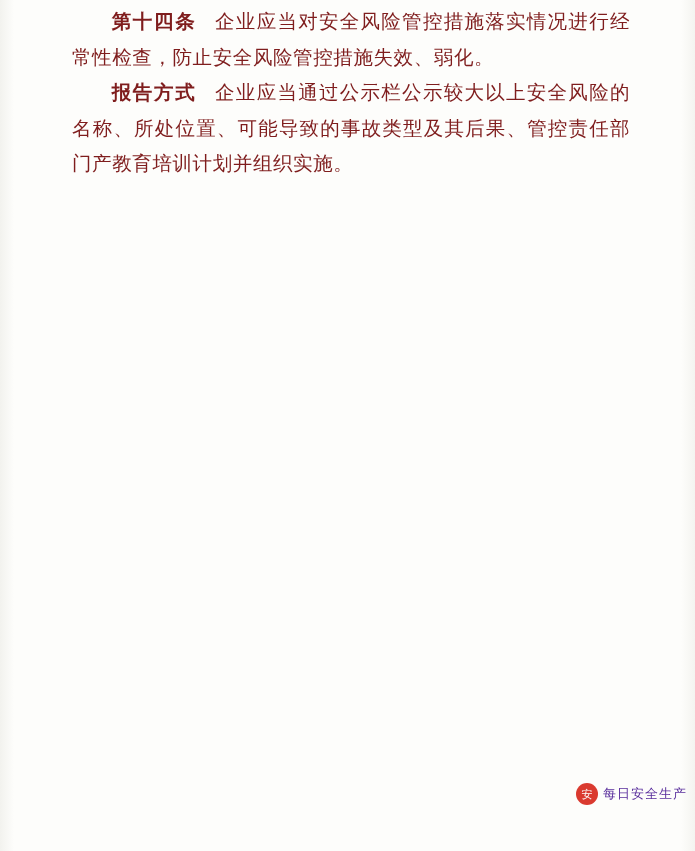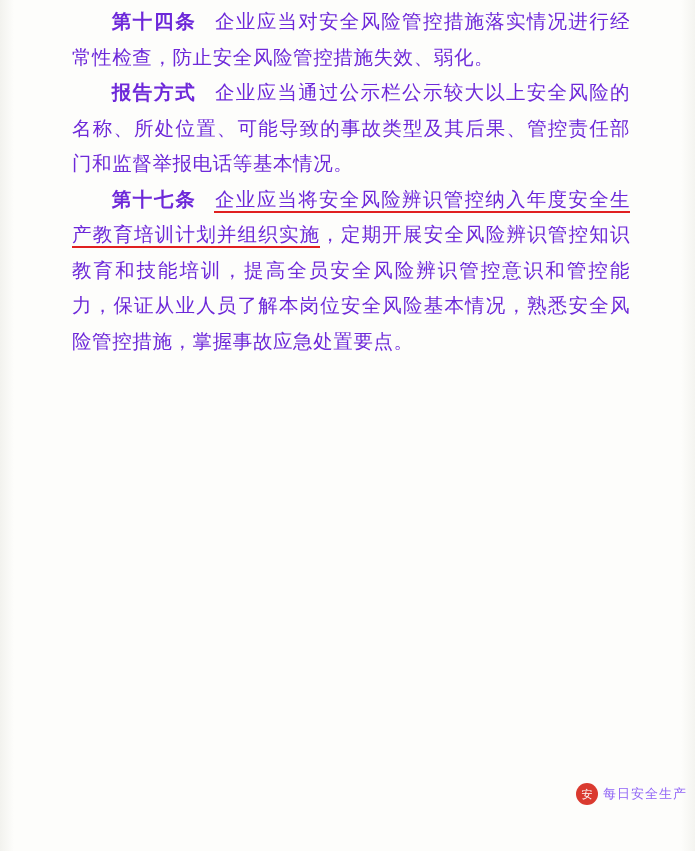--- a/index.html
+++ b/index.html
@@ -30,21 +30,21 @@
     width: 558px;
   }
   .para {
     font-size: 19.5px;
     line-height: 35.5px;
     letter-spacing: 0.6px;
     text-align: justify;
     text-justify: inter-ideograph;
     margin: 0 0 0 0;
     padding: 0;
-    color: #6d28d9;
+    color: #7f1d1d;
   }
   .para .indent {
     display: inline-block;
     width: 39px;
   }
   .art-num {
     font-weight: bold;
     letter-spacing: 1px;
   }
   .gap-after-num {
@@ -75,21 +75,21 @@
     display: flex;
     align-items: center;
     justify-content: center;
     margin-right: 5px;
     letter-spacing: 0;
     line-height: 1;
   }
   .wm-text {
     font-family: "Liberation Sans", sans-serif;
     font-size: 13px;
-    color: #8b5cf6;
+    color: #4c1d95;
     letter-spacing: 1px;
     white-space: nowrap;
   }
   .edge-left {
     position: absolute;
     left: 0;
     top: 0;
     width: 14px;
     height: 851px;
     background: linear-gradient(to right, #f2f2ee, #fdfdfb);
@@ -113,27 +113,24 @@
   <div class="doc-body">
 
     <p class="para">
       <span class="indent"></span><span class="art-num">第十四条</span><span class="gap-after-num"></span><span>企业应当对安全风险管控措施落实情况进行经</span><span>常性检查，防止安全风险管控措施失效、弱化。</span>
     </p>
 
 
 
 
     <p class="para">
-      <span class="indent"></span><span class="art-num">报告方式</span><span class="gap-after-num"></span><span>企业应当通过公示栏公示较大以上安全风险的</span><span>名称、所处位置、可能导致的事故类型及其后果、管控责任部门</span><span>和监督举报电话等基本情况。</span>
+      <span class="indent"></span><span class="art-num">报告方式</span><span class="gap-after-num"></span><span>企业应当通过公示栏公示较大以上安全风险的</span><span>名称、所处位置、可能导致的事故类型及其后果、管控责任部门</span><span>产教育培训计划并组织实施。</span>
     </p>
 
 
-    <p class="para">
-      <span class="indent"></span><span class="art-num">第十七条</span><span class="gap-after-num"></span><span class="ul-red">企业应当将安全风险辨识管控纳入年度安全生</span><span class="ul-red">产教育培训计划并组织实施</span><span>，定期开展安全风险辨识管控知识教</span><span>育和技能培训，提高全员安全风险辨识管控意识和管控能力，保</span><span>证从业人员了解本岗位安全风险基本情况，熟悉安全风险管控措</span><span>施，掌握事故应急处置要点。</span>
-    </p>
 
   </div>
 
   <div class="watermark">
     <div class="wm-badge">安</div>
     <div class="wm-text">每日安全生产</div>
   </div>
 </div>
 
 </body></html>

